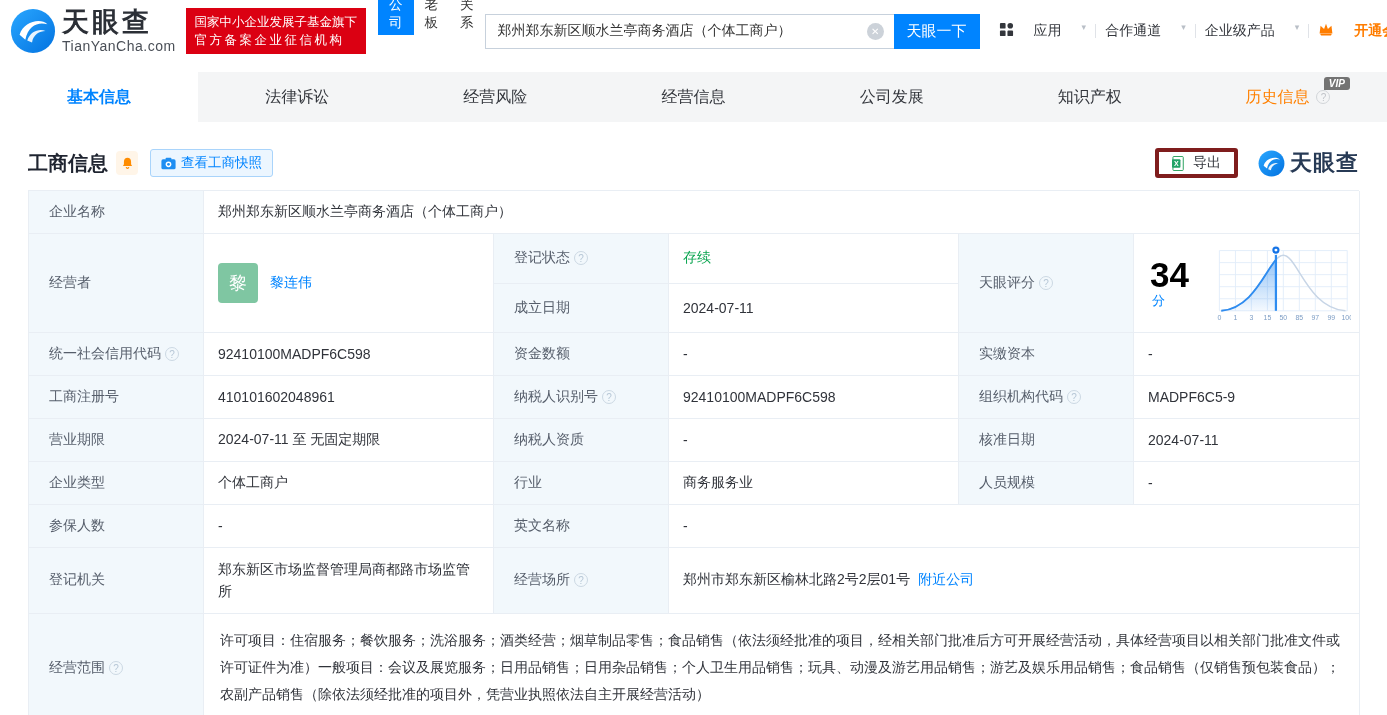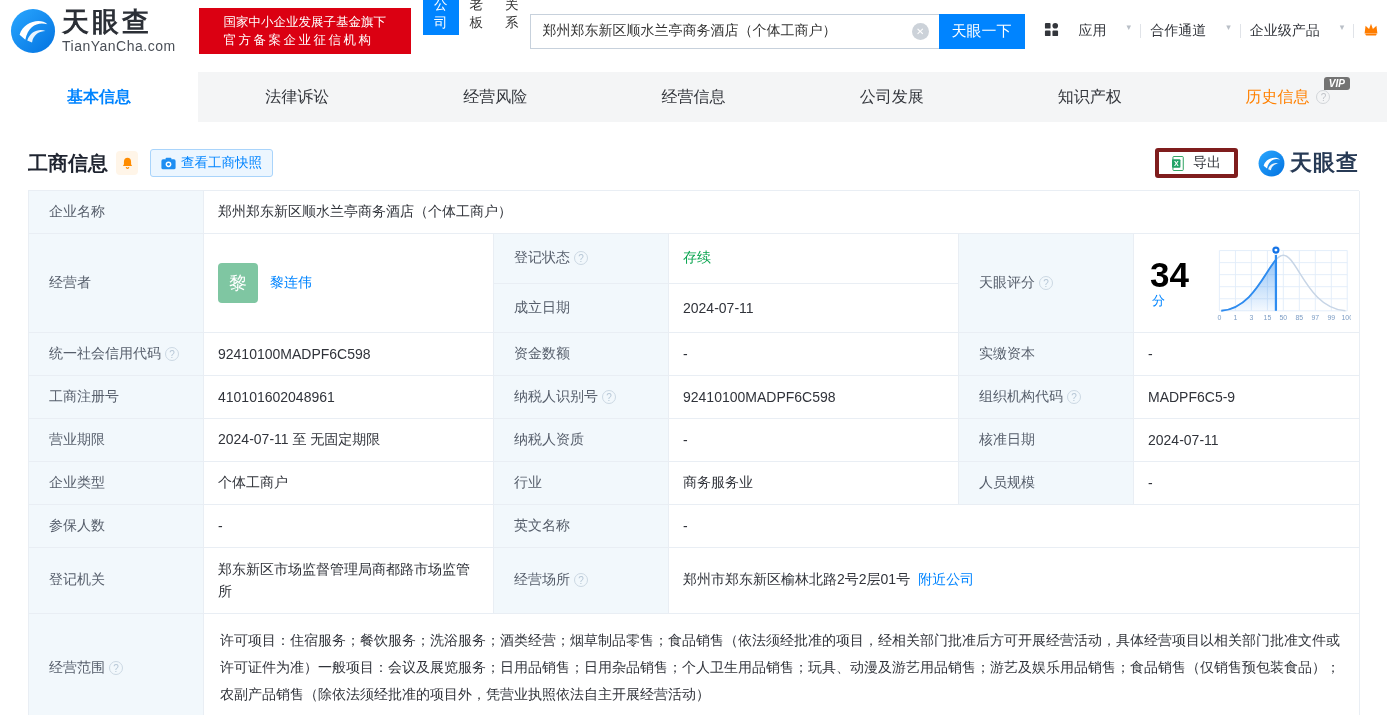--- a/index.html
+++ b/index.html
@@ -9,21 +9,21 @@
     font-family:"Liberation Sans","DejaVu Sans",sans-serif;
     color:#30333a; font-size:14px;
   }
   
   .top-header { height:62px; display:flex; align-items:center; padding:0 14px 0 10px; background:#fff; }
   .logo { display:flex; align-items:center; cursor:pointer; }
   .logo svg { width:46px; height:46px; }
   .logo-text { margin-left:6px; display:flex; flex-direction:column; line-height:1; }
   .logo-brand { font-size:27px; font-weight:bold; color:#2b2f36; letter-spacing:3px; }
   .logo-domain { font-size:14px; color:#4a4f57; margin-top:3px; letter-spacing:.5px; }
-  .gov-badge { margin-left:23px; background:#db0012; color:#fff; padding:5px 25px; line-height:1.45; font-size:12.5px; white-space:nowrap; }
+  .gov-badge { margin-left:10px; background:#db0012; color:#fff; padding:5px 9px; line-height:1.45; font-size:12.5px; white-space:nowrap; }
   .gov-badge .l2 { letter-spacing:2.5px; }
   .search-wrap { margin-left:12px; display:flex; flex-direction:row; }
   .search-tabs { display:flex; align-items:flex-end; height:21px; }
   .search-tab { font-size:13.5px; color:#333; padding:2px 11px 3px; cursor:pointer; }
   .search-tab.active { background:#0084ff; color:#fff; }
   .search-box { display:flex; }
   .search-input-wrap { position:relative; width:409px; }
   .search-input-wrap input { width:100%; height:35px; border:1px solid #c7d1dc; border-right:none; padding:0 34px 0 12px; font-size:14px; color:#333; outline:none; font-family:inherit; }
   .clear-x { position:absolute; right:10px; top:9px; width:17px; height:17px; border-radius:50%; background:#ccd2d9; color:#fff; font-size:10px; line-height:17px; text-align:center; cursor:pointer; }
   .search-btn { width:86px; height:35px; background:#0084ff; color:#fff; border:none; font-size:15px; cursor:pointer; font-family:inherit; }

